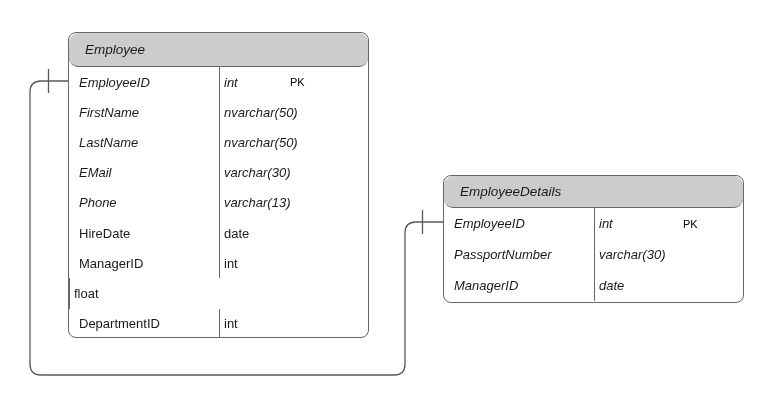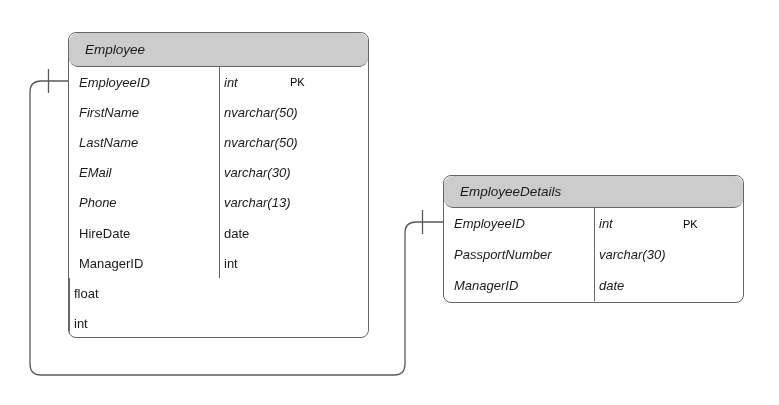--- a/index.html
+++ b/index.html
@@ -136,20 +136,21 @@
           <span class="cell type">
             <span>int</span>
           </span>
         </div>
         <div class="row">
           <span class="cell type">
             <span>float</span>
           </span>
         </div>
         <div class="row">
+          <span class="cell name">DepartmentID</span>
           <span class="cell type">
             <span>int</span>
           </span>
         </div>
       </div>
   </div>
 
   <div class="entity entity-details">
     <div class="entity-header">EmployeeDetails</div>
     <div class="entity-body">

